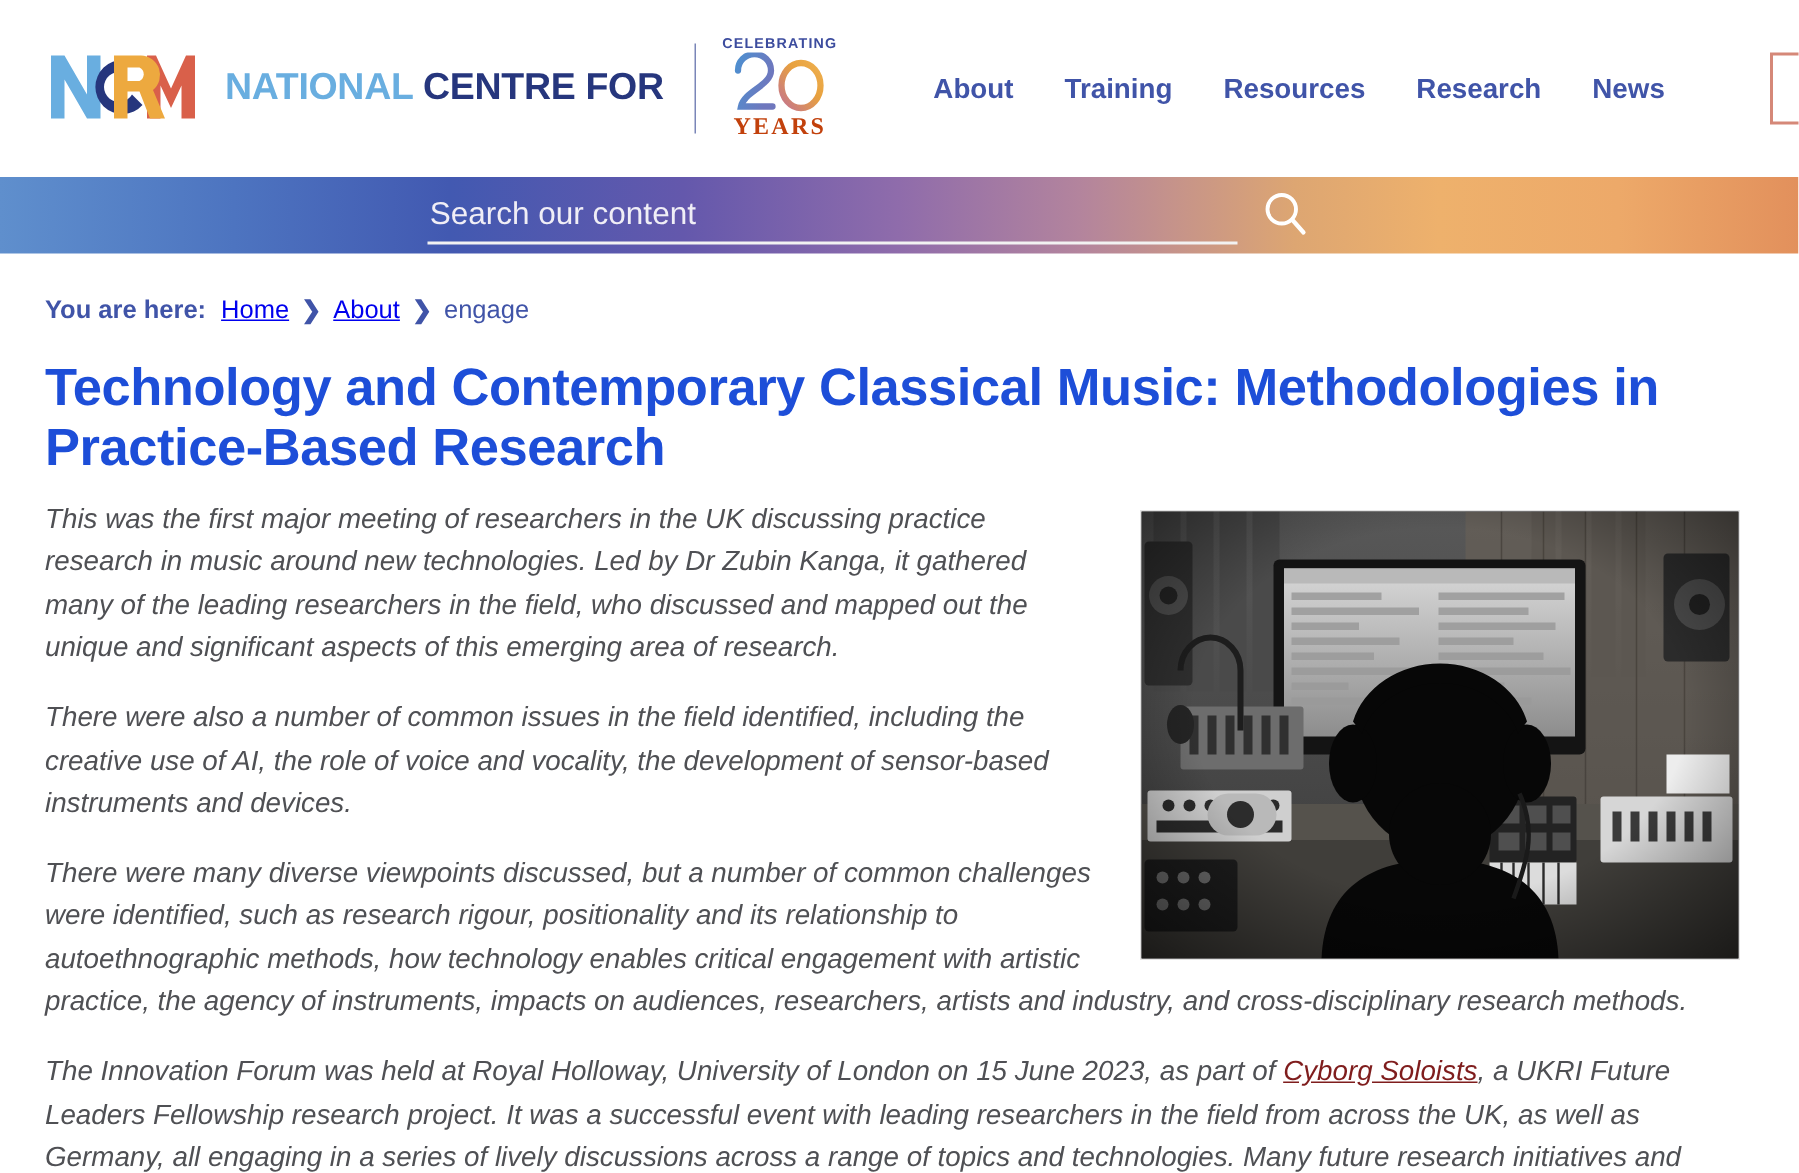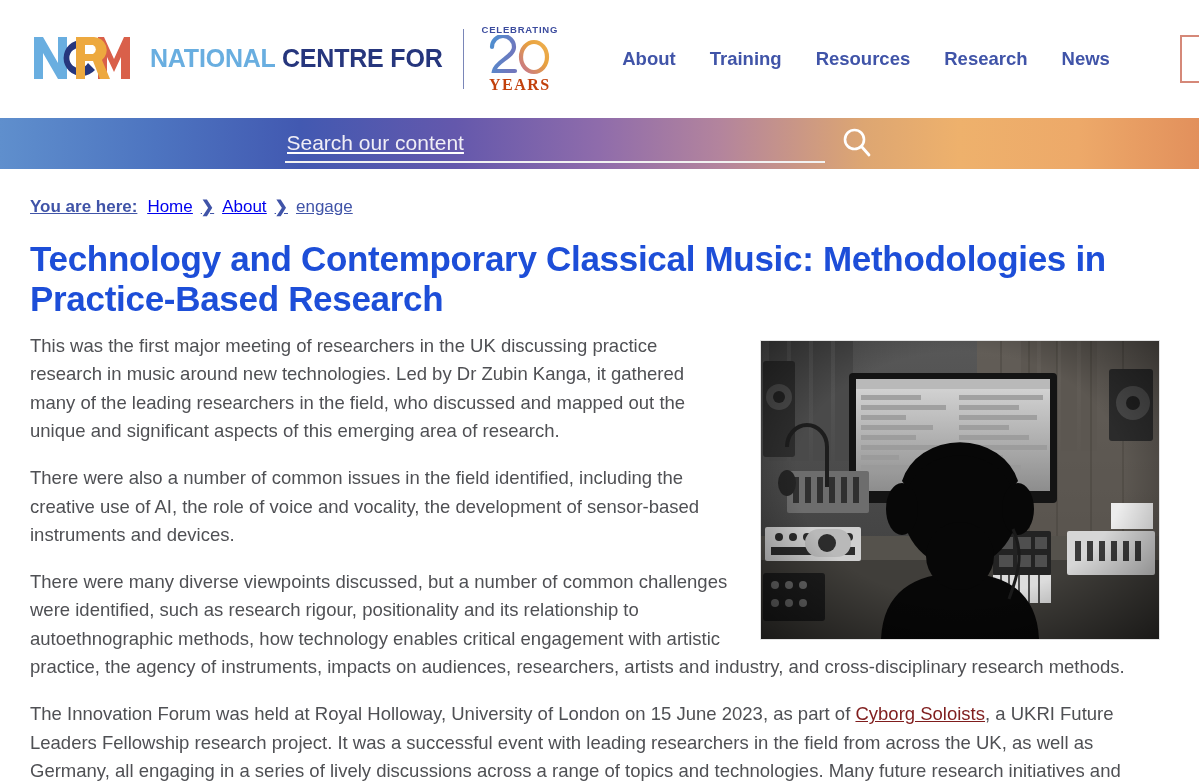--- a/index.html
+++ b/index.html
@@ -134,62 +134,60 @@
   .search-field {
     width: 540px;
     border: none;
     border-bottom: 2.5px solid #f2f2f2;
     background: transparent;
     outline: none;
     color: #ffffff;
     font-size: 21px;
     font-family: "Liberation Sans", sans-serif;
     padding: 0 0 6px 2px;
-    text-decoration: underline;
   }
   .search-field::placeholder { color: #f0eef6; opacity: 1; }
   .search-btn {
     background: transparent;
     border: none;
     padding: 0 0 2px 0;
     cursor: pointer;
     line-height: 0;
   }
 
   
   .breadcrumb {
     padding: 28px 0 0 30px;
     font-size: 17px;
     color: #4054a8;
     display: flex;
     align-items: baseline;
     gap: 8px;
     white-space: nowrap;
-    text-decoration: underline;
   }
   .bc-label { font-weight: bold; margin-right: 2px; }
   .bc-link { cursor: pointer; }
   .bc-sep { font-weight: bold; font-size: 16px; }
   .bc-current { }
 
   
   .content { padding: 0 30px 0 30px; }
 
   .page-title {
     margin: 22px 0 14px 0;
     font-size: 35px;
     line-height: 1.13;
     font-weight: bold;
     color: #1d4ed8;
     letter-spacing: -0.3px;
     max-width: 1100px;
   }
 
   .article { font-size: 18.5px; line-height: 1.53; color: #4f5054; }
-  .article p { margin: 0 0 19px 0; }
+  .article p { margin: 0 0 19px 0; font-style: italic; }
 
   .hero-img {
     float: right;
     width: 400px;
     height: 300px;
     margin: 8px 9px 12px 26px;
     border: 1px solid #e3e3e3;
     overflow: hidden;
     background: #111;
   }

